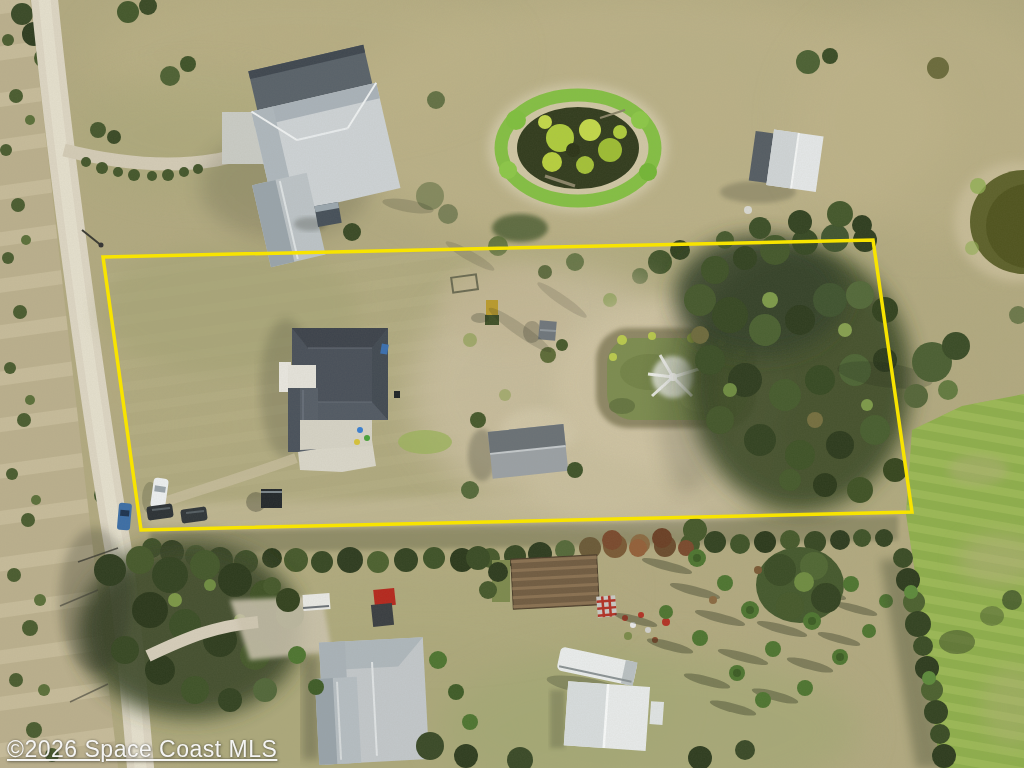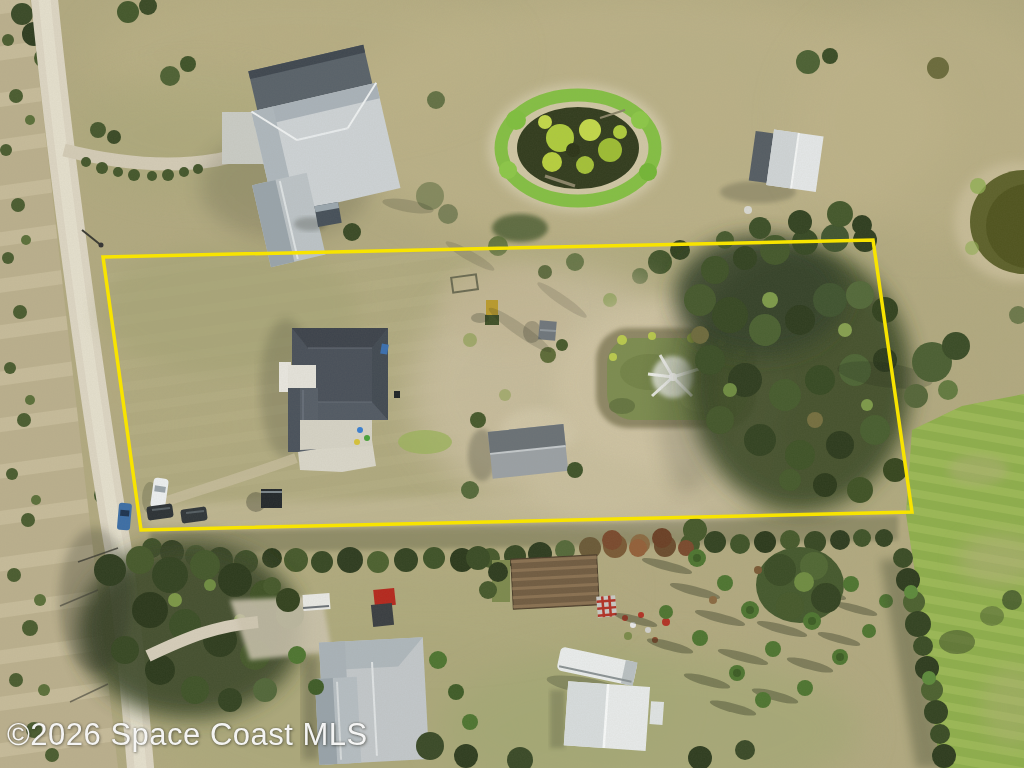--- a/index.html
+++ b/index.html
@@ -1,22 +1,22 @@
 <!DOCTYPE html>
 <html><head>
 <meta charset="utf-8">
 <style>
   html,body{margin:0;padding:0;background:#222;}
   .stage{position:relative;width:1024px;height:768px;overflow:hidden;background:#b3aa80;
          font-family:"Liberation Sans",sans-serif;}
   .stage svg{position:absolute;left:0;top:0;display:block;}
-  .watermark{position:absolute;left:7px;top:717px;font-size:31px;letter-spacing:.5px;
+  .watermark{position:absolute;left:7px;top:736px;font-size:23px;letter-spacing:.5px;
              color:rgba(255,255,255,.93);
              text-shadow:0 0 2px rgba(60,60,50,.55),1px 1px 3px rgba(40,40,30,.45);
-             user-select:none;white-space:nowrap;}
+             user-select:none;white-space:nowrap;text-decoration:underline;}
 </style>
 </head>
 <body>
 
 <div class="stage">
 <svg width="1024" height="768" viewBox="0 0 1024 768">
   <defs>
     <filter id="b2">
           <feGaussianBlur stdDeviation="2"></feGaussianBlur>
         </filter>

